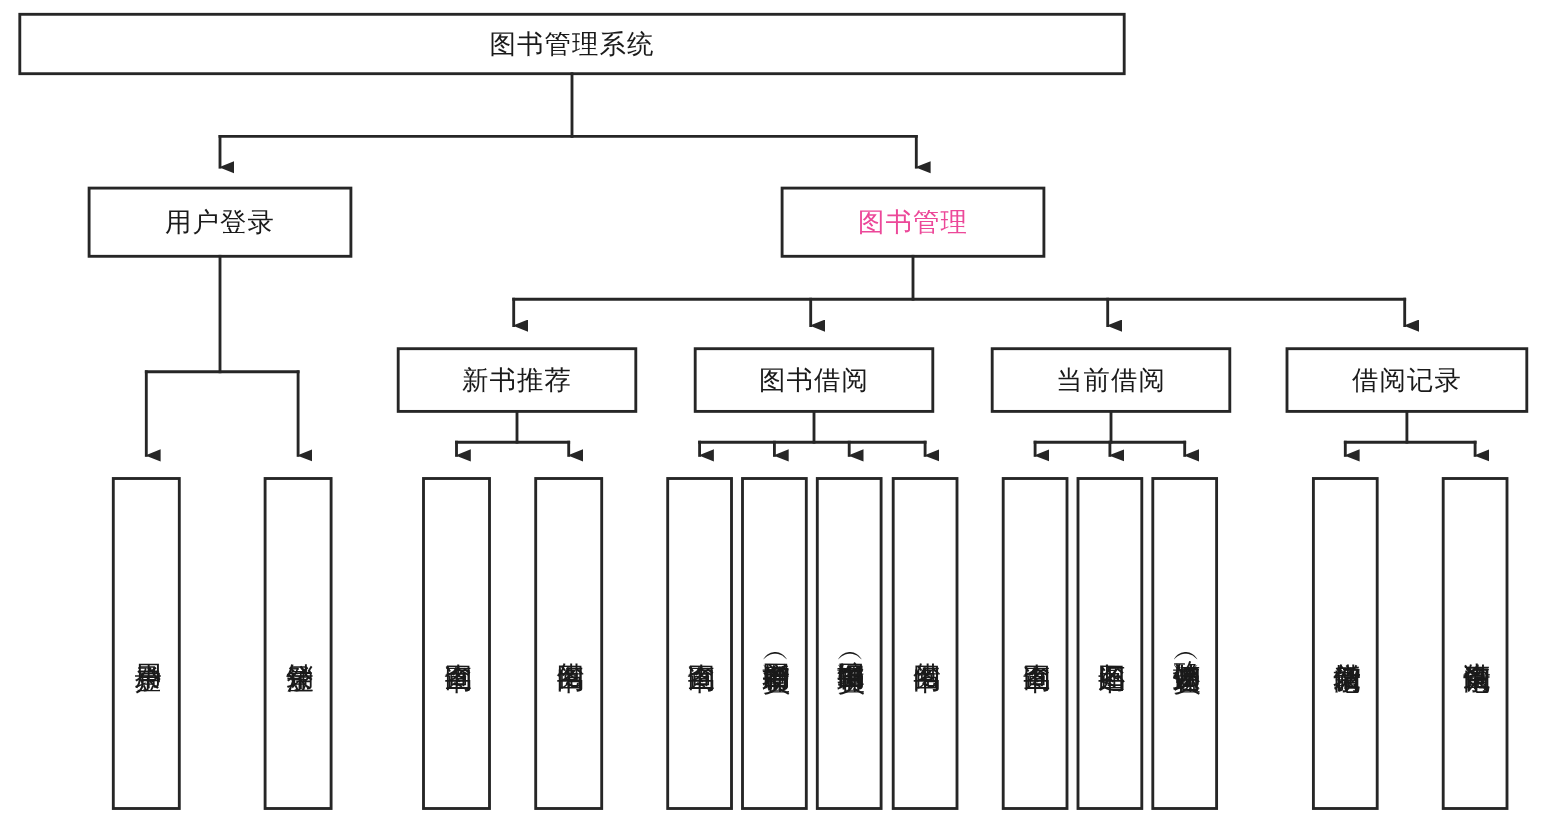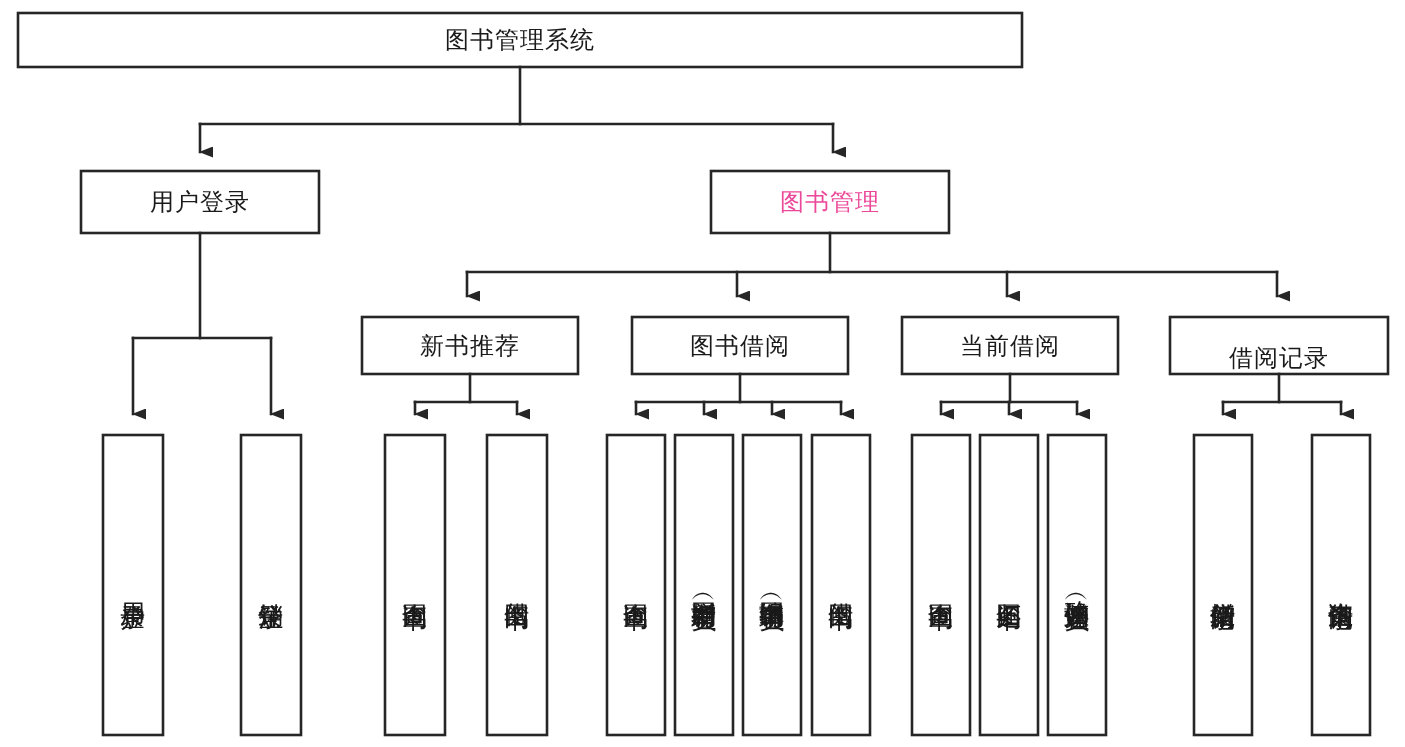--- a/index.html
+++ b/index.html
@@ -11,20 +11,21 @@
     width: 1405px;
     height: 747px;
     font-family: "Liberation Sans", "DejaVu Sans", sans-serif;
     overflow: hidden;
   }
   #diagram-root {
     position: relative;
     width: 1405px;
     height: 747px;
     background: #ffffff;
+    font-family: Liberation Serif, serif;
   }
   svg.flow {
     position: absolute;
     left: 0;
     top: 0;
     width: 1405px;
     height: 747px;
   }
   .node-rect {
     fill: #ffffff;
@@ -163,21 +164,21 @@
   </div>
 
   <div style="position:absolute;left:632px;top:317px;width:216px;height:57px;display:flex;align-items:center;justify-content:center;">
     <span style="font-size:24px;color:#1a1a1a;letter-spacing:1px;">图书借阅</span>
   </div>
 
   <div style="position:absolute;left:902px;top:317px;width:216px;height:57px;display:flex;align-items:center;justify-content:center;">
     <span style="font-size:24px;color:#1a1a1a;letter-spacing:1px;">当前借阅</span>
   </div>
 
-  <div style="position:absolute;left:1170px;top:317px;width:218px;height:57px;display:flex;align-items:flex-end;justify-content:center;">
+  <div style="position:absolute;left:1170px;top:317px;width:218px;height:57px;display:flex;align-items:center;justify-content:center;">
     <span style="font-size:24px;color:#1a1a1a;letter-spacing:1px;">借阅记录</span>
   </div>
 
   <div class="vert-text-box" style="left:103px;top:435px;width:60px;height:300px;">用户登录</div>
   <div class="vert-text-box" style="left:241px;top:435px;width:60px;height:300px;">注销登录</div>
 
   <div class="vert-text-box" style="left:385px;top:435px;width:60px;height:300px;">查询图书</div>
   <div class="vert-text-box" style="left:487px;top:435px;width:60px;height:300px;">借阅图书</div>
 
   <div class="vert-text-box" style="left:607px;top:435px;width:58px;height:300px;">查询图书</div>

